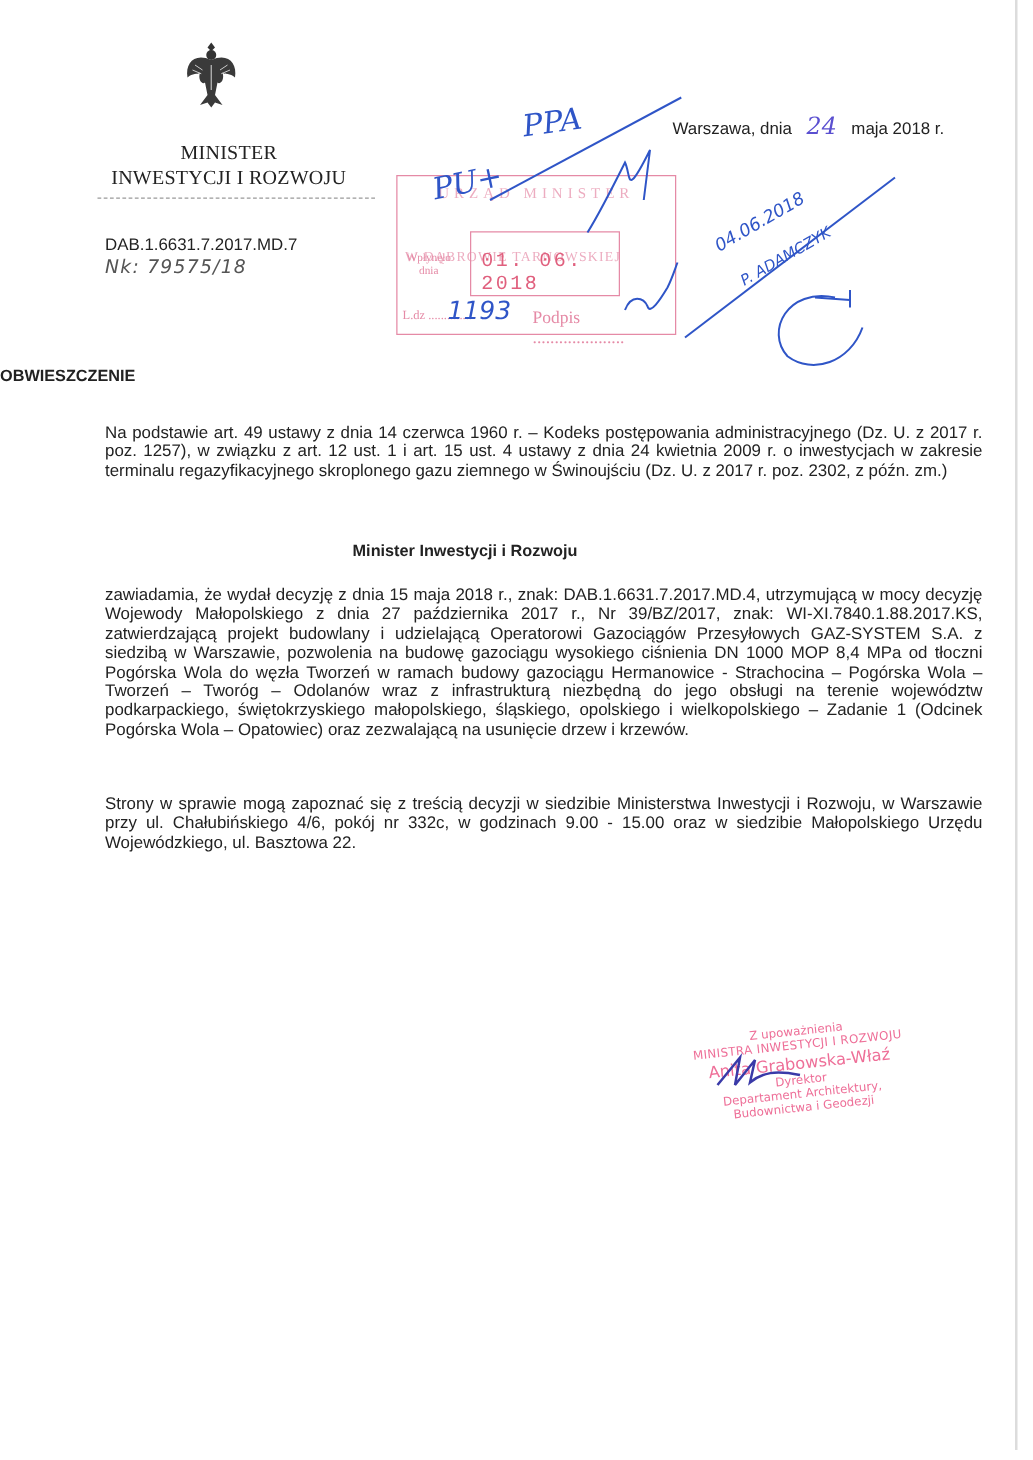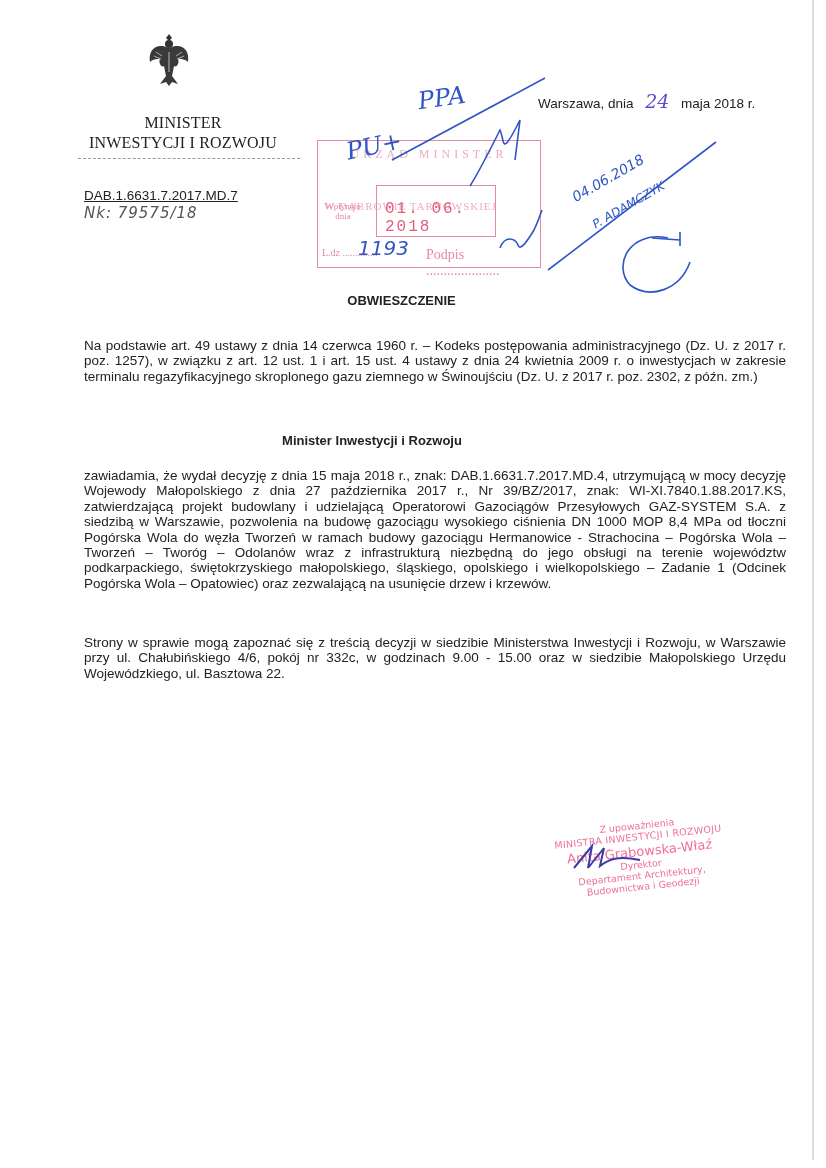--- a/index.html
+++ b/index.html
@@ -3,21 +3,21 @@
 <meta charset="utf-8">
 <style>
   html, body { margin:0; padding:0; background:#ffffff; }
   body { width:826px; height:1168px; position:relative; overflow:hidden; font-family:"Liberation Sans", sans-serif; color:#1f1f1f; }
   .page { position:absolute; left:0; top:0; width:826px; height:1168px; background:#fff; }
   .right-edge { position:absolute; right:12px; top:0; width:2px; height:1160px; background:#dcdcdc; }
 
   .eagle { position:absolute; left:146px; top:32px; width:46px; height:56px; }
   .org { position:absolute; left:78px; top:113px; width:210px; text-align:center; font-family:"Liberation Serif", serif; font-size:16px; line-height:20px; color:#222; letter-spacing:0.2px; }
   .org-rule { position:absolute; left:78px; top:158px; width:222px; border-top:1px dashed #999; }
-  .ref { position:absolute; left:84px; top:188px; font-size:13.5px; color:#222;text-decoration:underline; }
+  .ref { position:absolute; left:84px; top:188px; font-size:13.5px; color:#222; }
   .nk { position:absolute; left:84px; top:204px; font-size:15px; color:#555; font-style:italic; letter-spacing:1px; font-family:"DejaVu Sans", sans-serif; }
 
   .place-date { position:absolute; left:538px; top:90px; font-size:13.5px; color:#222; }
   .place-date .day { display:inline-block; width:40px; text-align:center; color:#5a4fd0; font-style:italic; font-size:19px; font-family:"DejaVu Serif", serif; }
 
   .stamp { position:absolute; left:317px; top:140px; width:222px; height:126px; border:1.5px solid #e58aa6; color:#e58aa6; font-family:"Liberation Serif", serif; }
   .stamp .s1 { position:absolute; left:6px; top:6px; width:210px; text-align:center; font-size:12px; letter-spacing:4px; opacity:0.7; }
   .stamp .s2 { position:absolute; left:6px; top:22px; width:210px; text-align:left; font-size:11px; letter-spacing:1px; opacity:0.7;margin-top:37px; }
   .stamp .rec-label { position:absolute; left:4px; top:60px; font-size:9px; line-height:10px; text-align:center; width:42px; }
   .stamp .date-box { position:absolute; left:58px; top:44px; width:118px; height:50px; border:1px solid #e58aa6; }
@@ -25,21 +25,21 @@
   .stamp .ldz { position:absolute; left:4px; top:106px; font-size:10px; }
   .stamp .ldz-num { position:absolute; left:40px; top:95px; font-size:20px; color:#2f55c7; font-style:italic; font-family:"DejaVu Sans", sans-serif; }
   .stamp .podpis { position:absolute; left:108px; top:106px; font-size:14px; }
 
   .ink { position:absolute; left:0; top:0; width:826px; height:320px; pointer-events:none; }
   .note-date { position:absolute; left:568px; top:170px; transform:rotate(-30deg); color:#2f55c7; font-style:italic; font-size:14px; font-family:"DejaVu Sans", sans-serif; }
   .note-name { position:absolute; left:588px; top:198px; transform:rotate(-30deg); color:#2f55c7; font-style:italic; font-size:12px; font-family:"DejaVu Sans", sans-serif; }
   .hand-top { position:absolute; left:418px; top:84px; color:#2f55c7; font-style:italic; font-size:24px; font-family:"DejaVu Serif", serif; transform:rotate(-8deg); }
   .hand-left { position:absolute; left:346px; top:132px; color:#2f55c7; font-style:italic; font-size:24px; font-family:"DejaVu Serif", serif; transform:rotate(-12deg); }
 
-  .title { position:absolute; left:0; width:803px; top:293px; text-align:center; font-weight:bold; font-size:13px; color:#222; }
+  .title { position:absolute; left:0; width:803px; top:293px; text-align:left; font-weight:bold; font-size:13px; color:#222; }
   .body-text { position:absolute; left:84px; width:702px; font-size:13.5px; line-height:15.4px; text-align:justify; color:#222; }
   .p1 { top:338px; }
   .subtitle { position:absolute; left:0; width:744px; top:433px; text-align:center; font-weight:bold; font-size:13px; color:#222; }
   .p2 { top:468px; }
   .p3 { top:635px; }
 
   .sig-stamp { position:absolute; left:530px; top:820px; width:220px; color:#ee6f98; text-align:center; transform:rotate(-6deg); font-family:"DejaVu Sans", sans-serif; }
   .sig-stamp .l1 { font-size:9.5px; }
   .sig-stamp .l2 { font-size:9.5px; letter-spacing:0.3px; }
   .sig-stamp .l3 { font-size:13px; margin-top:2px; }

